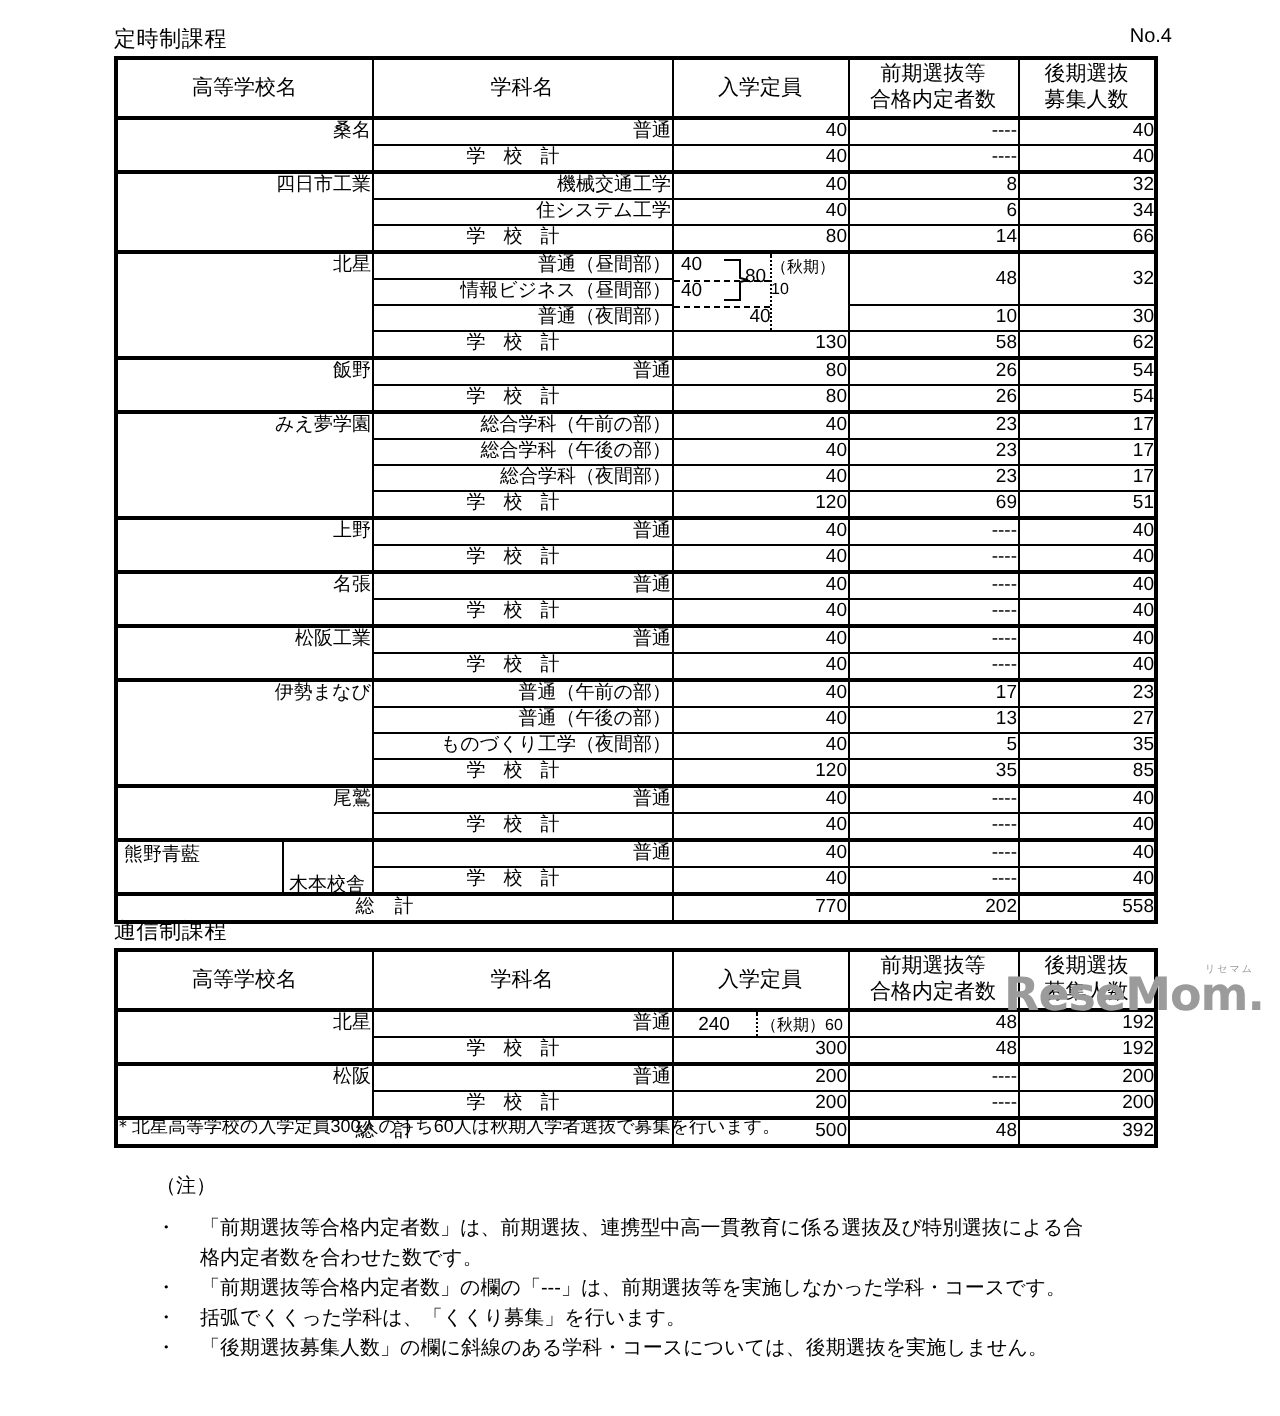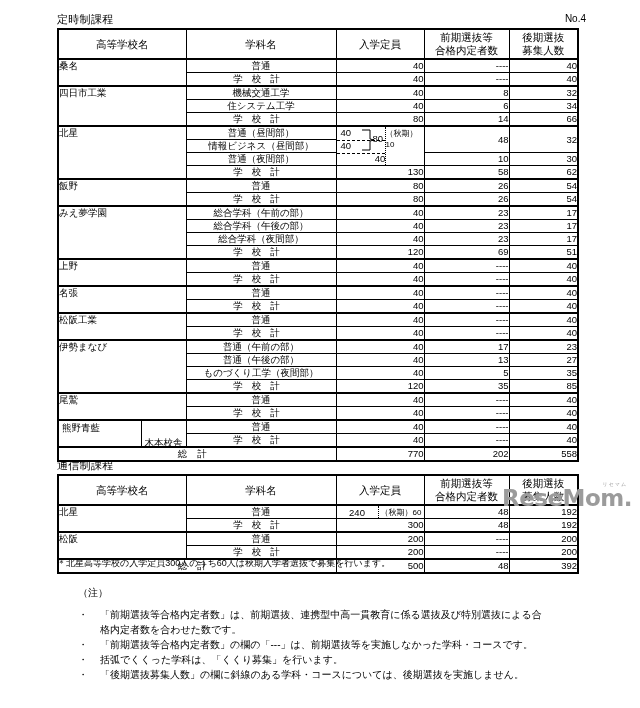--- a/index.html
+++ b/index.html
@@ -57,22 +57,22 @@
   .hdr td {
     text-align: center;
     height: 28px;
     line-height: 13px;
     font-size: 10.5px;
     border-bottom: 2px solid #000;
   }
   .hdr .two-line { padding: 1px 0; }
 
   
-  .c-school   { padding-left: 3px; text-align: left;  border-right: 2px solid #000; }
-  .c-course   { padding-left: 3px; text-align: center;  border-right: 2px solid #000; }
+  .c-school   { padding-left: 3px; text-align: right;  border-right: 2px solid #000; }
+  .c-course   { padding-left: 3px; text-align: right;  border-right: 2px solid #000; }
   .c-cap      { padding-right: 4px; text-align: right; border-right: 2px solid #000; }
   .c-early    { padding-right: 4px; text-align: right; border-right: 2px solid #000; }
   .c-late     { padding-right: 4px; text-align: right; }
 
   
   .schooltotal {
     text-align: center;
     letter-spacing: 9px;
     padding-left: 28px;
     padding-right: 0;

